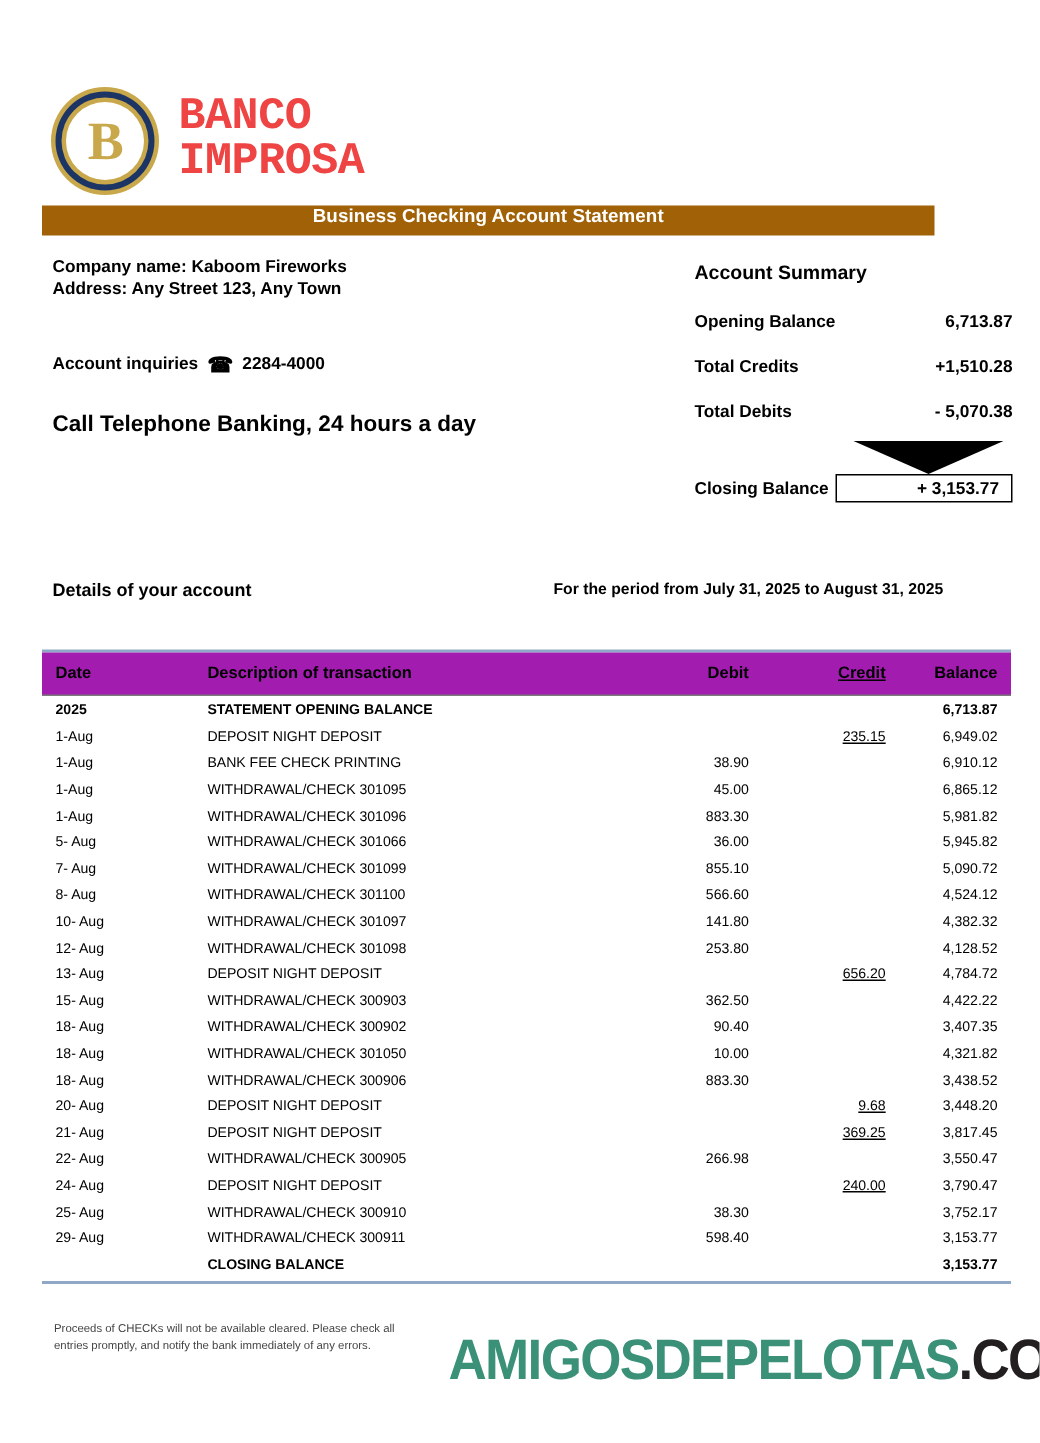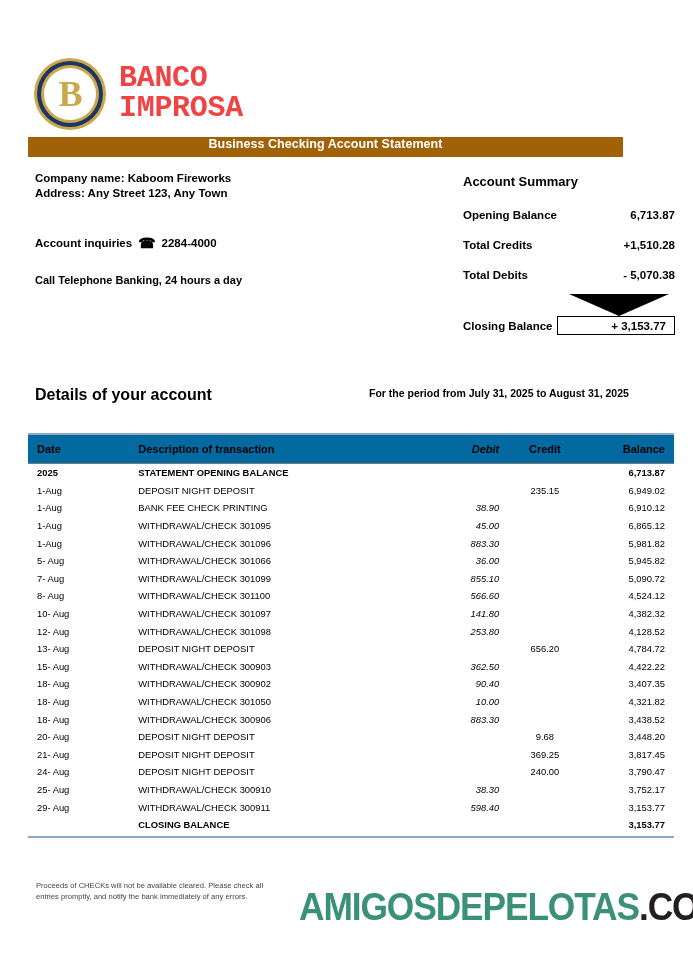--- a/index.html
+++ b/index.html
@@ -127,21 +127,21 @@
   }
   .phone-glyph {
     font-size: 14px;
     margin: 0 6px 0 6px;
     line-height: 1;
   }
   .telbank {
     position: absolute;
     left: 35px;
     top: 274px;
-    font-size: 11px;
+    font-size: 15px;
     font-weight: bold;
   }
 
   
   .summary {
     position: absolute;
     left: 463px;
     top: 174px;
     width: 212px;
   }
@@ -196,21 +196,21 @@
     padding-right: 8px;
     box-sizing: border-box;
     white-space: pre;
   }
 
   
   .details-left {
     position: absolute;
     left: 35px;
     top: 386px;
-    font-size: 16px;
+    font-size: 12px;
     font-weight: bold;
   }
   .details-right {
     position: absolute;
     left: 369px;
     top: 387px;
     font-size: 10.5px;
     font-weight: bold;
   }
 
@@ -219,39 +219,39 @@
     position: absolute;
     left: 28px;
     top: 433px;
     width: 646px;
   }
   .top-rule {
     height: 2px;
     background: #8fa8c8;
   }
   .thead {
-    background: #0369a1;
+    background: #a21caf;
     border-bottom: 1px solid #7a7a7a;
     display: flex;
     align-items: center;
     height: 28px;
     font-size: 11px;
     font-weight: bold;
   }
   .trow {
     display: flex;
     align-items: center;
     height: 17.6px;
     font-size: 9.4px;
   }
   .trow.bold { font-weight: bold; }
   .c-date   { width: 100px; padding-left: 9px; box-sizing: border-box; }
   .c-desc   { width: 270px; padding-left: 12px; }
-  .c-debit  { width: 98px;  text-align: right; font-style: italic; }
-  .c-credit { width: 93px;  text-align: center; }
+  .c-debit  { width: 98px;  text-align: right; }
+  .c-credit { width: 93px;  text-align: right; text-decoration: underline; }
   .c-bal    { width: 85px;  text-align: right; padding-right: 9px; box-sizing: border-box; }
   .thead .c-date  { padding-left: 9px; }
   .bottom-rule {
     height: 2px;
     background: #8fa8c8;
     margin-top: 3px;
   }
 
   
   .disclaimer {
@@ -466,20 +466,27 @@
           <div class="c-bal">3,448.20</div>
         </div>
         <div class="trow">
           <div class="c-date">21- Aug</div>
           <div class="c-desc">DEPOSIT NIGHT DEPOSIT</div>
           <div class="c-debit"></div>
           <div class="c-credit">369.25</div>
           <div class="c-bal">3,817.45</div>
         </div>
         <div class="trow">
+          <div class="c-date">22- Aug</div>
+          <div class="c-desc">WITHDRAWAL/CHECK 300905</div>
+          <div class="c-debit">266.98</div>
+          <div class="c-credit"></div>
+          <div class="c-bal">3,550.47</div>
+        </div>
+        <div class="trow">
           <div class="c-date">24- Aug</div>
           <div class="c-desc">DEPOSIT NIGHT DEPOSIT</div>
           <div class="c-debit"></div>
           <div class="c-credit">240.00</div>
           <div class="c-bal">3,790.47</div>
         </div>
         <div class="trow">
           <div class="c-date">25- Aug</div>
           <div class="c-desc">WITHDRAWAL/CHECK 300910</div>
           <div class="c-debit">38.30</div>

